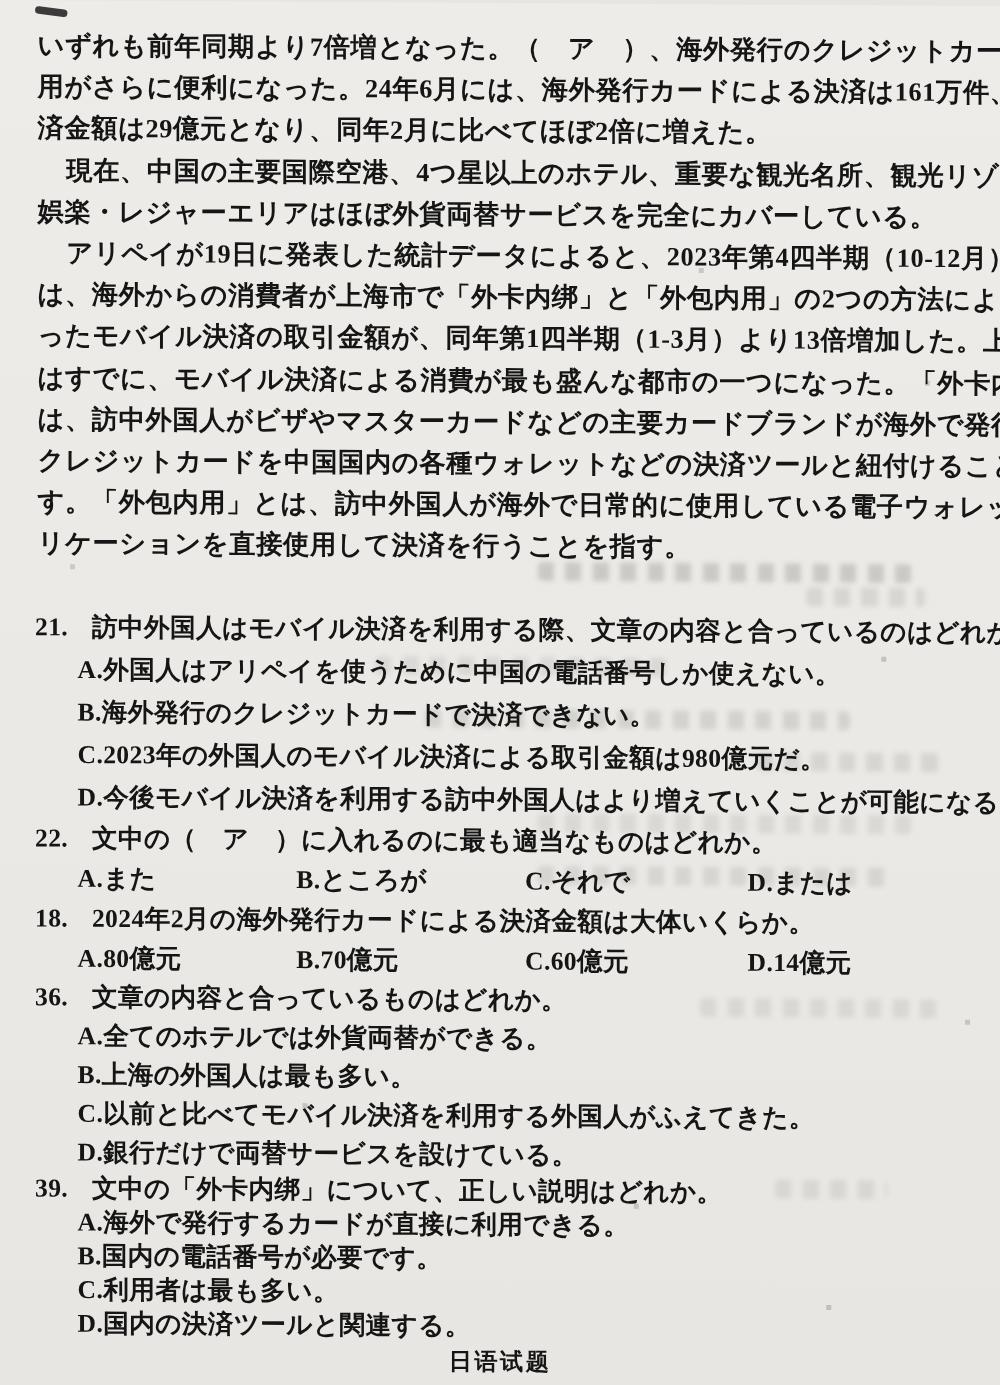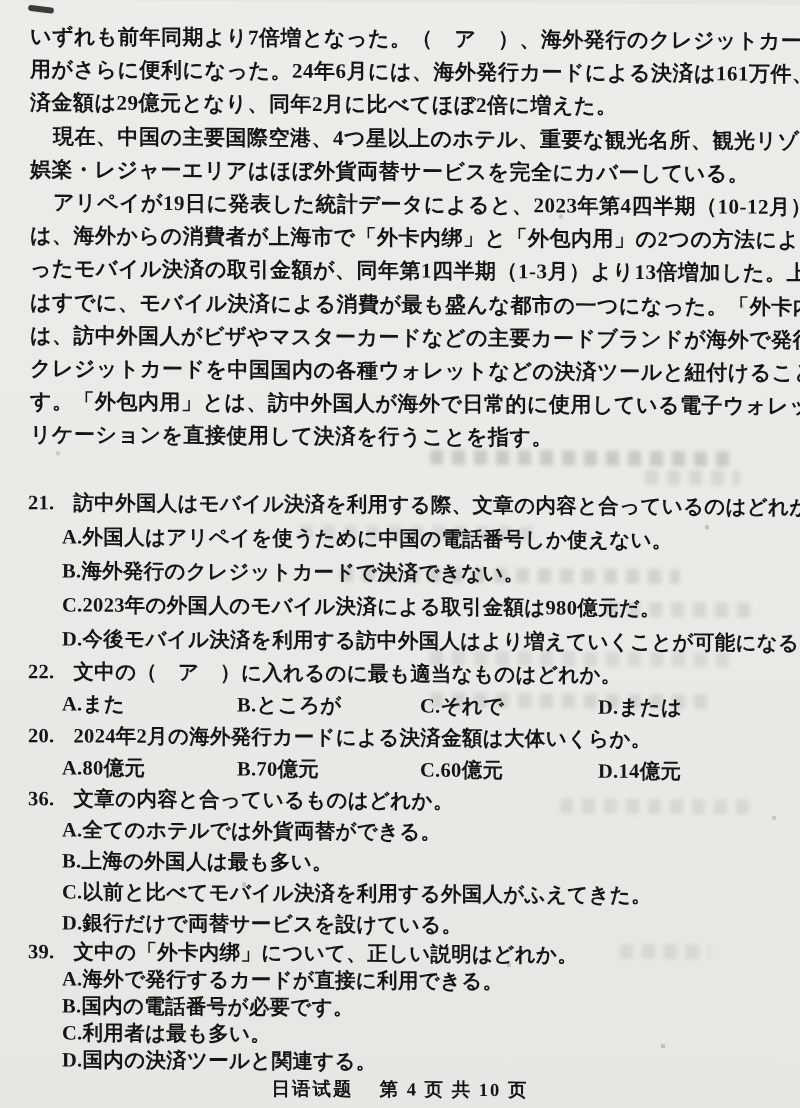--- a/index.html
+++ b/index.html
@@ -159,21 +159,21 @@
       <div class="stem"><span class="num">22.</span><span>文中の（　ア　）に入れるのに最も適当なものはどれか。</span></div>
       <div class="optrow">
         <span>A.また</span>
         <span>B.ところが</span>
         <span>C.それで</span>
         <span>D.または</span>
       </div>
     </div>
 
     <div class="q q23">
-      <div class="stem"><span class="num">20.</span><span>2024年2月の海外発行カードによる決済金額は大体いくらか。</span></div>
+      <div class="stem"><span class="num">18.</span><span>2024年2月の海外発行カードによる決済金額は大体いくらか。</span></div>
       <div class="optrow">
         <span>A.80億元</span>
         <span>B.70億元</span>
         <span>C.60億元</span>
         <span>D.14億元</span>
       </div>
     </div>
 
     <div class="q q24">
       <div class="stem"><span class="num">36.</span><span>文章の内容と合っているものはどれか。</span></div>
@@ -188,16 +188,15 @@
       <div class="opt">A.海外で発行するカードが直接に利用できる。</div>
       <div class="opt">B.国内の電話番号が必要です。</div>
       <div class="opt">C.利用者は最も多い。</div>
       <div class="opt">D.国内の決済ツールと関連する。</div>
     </div>
 
   </div>
 
   <div class="footer">
     <span>日语试题</span>
-    <span>第 4 页 共 10 页</span>
   </div>
 
 </div>
 
 </body></html>

